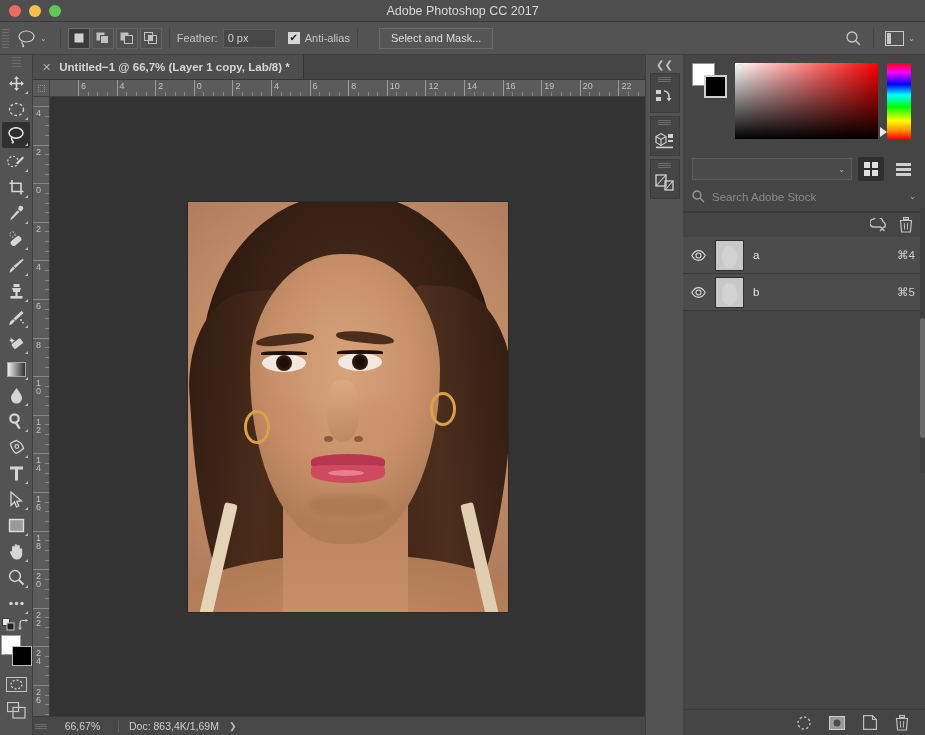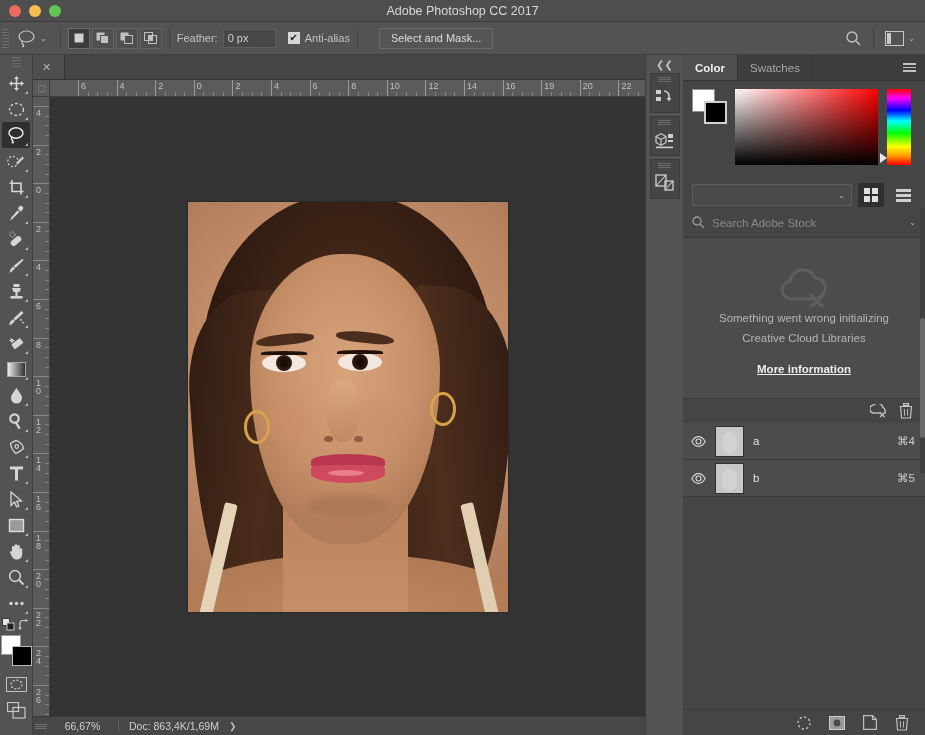--- a/index.html
+++ b/index.html
@@ -589,20 +589,21 @@
           <rect x="0.5" y="0.5" width="11" height="9" fill="none" stroke="#c8c8c8" stroke-width="1.2"></rect>
           <rect x="6" y="5.5" width="12" height="10.5" fill="none" stroke="#c8c8c8" stroke-width="1.2"></rect>
         </svg>
     </div>
   </div>
 
   <div class="canvasarea">
     <div class="tabstrip">
       <div class="doctab">
         <span class="closex">✕</span>
+        <span>Untitled−1 @ 66,7% (Layer 1 copy, Lab/8) *</span>
       </div>
     </div>
 
     <div class="rulerrow">
       <div style="display:flex;flex-direction:column;">
         <div class="corner-box">
             <i></i>
           </div>
         <div class="vruler" id="vruler" style="flex:1;">
             <div class="vtick" style="top: 9px;"></div>
@@ -867,31 +868,20 @@
             <line x1="1" y1="12" x2="11" y2="1" stroke="#d0d0d0" stroke-width="1.1"></line>
             <rect x="10" y="7" width="8" height="9" fill="none" stroke="#d0d0d0" stroke-width="1.3"></rect>
             <line x1="10" y1="16" x2="18" y2="7" stroke="#d0d0d0" stroke-width="1.1"></line>
           </svg>
       </span>
     </div>
   </div>
 
   <div class="panels">
 
-    <div class="panel-tabs">
-      <div class="ptab active">Color</div>
-      <div class="ptab">Swatches</div>
-      <div class="pmenu">
-        <span class="hamb">
-            <i></i>
-            <i></i>
-            <i></i>
-          </span>
-      </div>
-    </div>
     <div class="colorpanel">
       <div class="cp-swatches">
         <span class="cp-fg"></span>
         <span class="cp-bg"></span>
       </div>
       <div class="cp-field">
         <span class="cp-ring"></span>
       </div>
       <div class="cp-hue">
         <span class="cp-marker"></span>
@@ -921,32 +911,20 @@
       </div>
       <div class="lib-search">
         <span>
           <svg width="13" height="13" viewBox="0 0 13 13">
               <circle cx="5" cy="5" r="4" fill="none" stroke="#9a9a9a" stroke-width="1.3"></circle>
               <line x1="8" y1="8" x2="12" y2="12" stroke="#9a9a9a" stroke-width="1.3"></line>
             </svg>
         </span>
         <span class="lib-search-text">Search Adobe Stock</span>
         <span class="chev">⌄</span>
-      </div>
-      <div class="lib-body">
-        <span>
-          <svg width="58" height="42" viewBox="0 0 58 42">
-            <path d="M16 34 a9 9 0 01-1-17.9 A13 13 0 0140 13 a10 10 0 013 19.6" fill="none" stroke="#5e5e5e" stroke-width="3.2" stroke-linecap="round"></path>
-            <path d="M15 34 H40" stroke="#5e5e5e" stroke-width="3.2" stroke-linecap="round"></path>
-            <path d="M36 30 L48 42 M48 30 L36 42" stroke="#5e5e5e" stroke-width="3.4" stroke-linecap="round"></path>
-          </svg>
-        </span>
-        <span class="lib-msg">Something went wrong initializing</span>
-        <span class="lib-msg">Creative Cloud Libraries</span>
-        <a class="lib-more">More information</a>
       </div>
       <div class="lib-footer">
         <span>
           <svg width="17" height="14" viewBox="0 0 17 14">
               <path d="M3 9 a4 4 0 01.5-7.9 A5.5 5.5 0 0113 3.5 a4.2 4.2 0 011.6 6" fill="none" stroke="#c4c4c4" stroke-width="1.4"></path>
               <path d="M3 9 H10" stroke="#c4c4c4" stroke-width="1.4"></path>
               <path d="M10 8.5 L14.5 13 M14.5 8.5 L10 13" stroke="#c4c4c4" stroke-width="1.4"></path>
             </svg>
         </span>
         <span>

